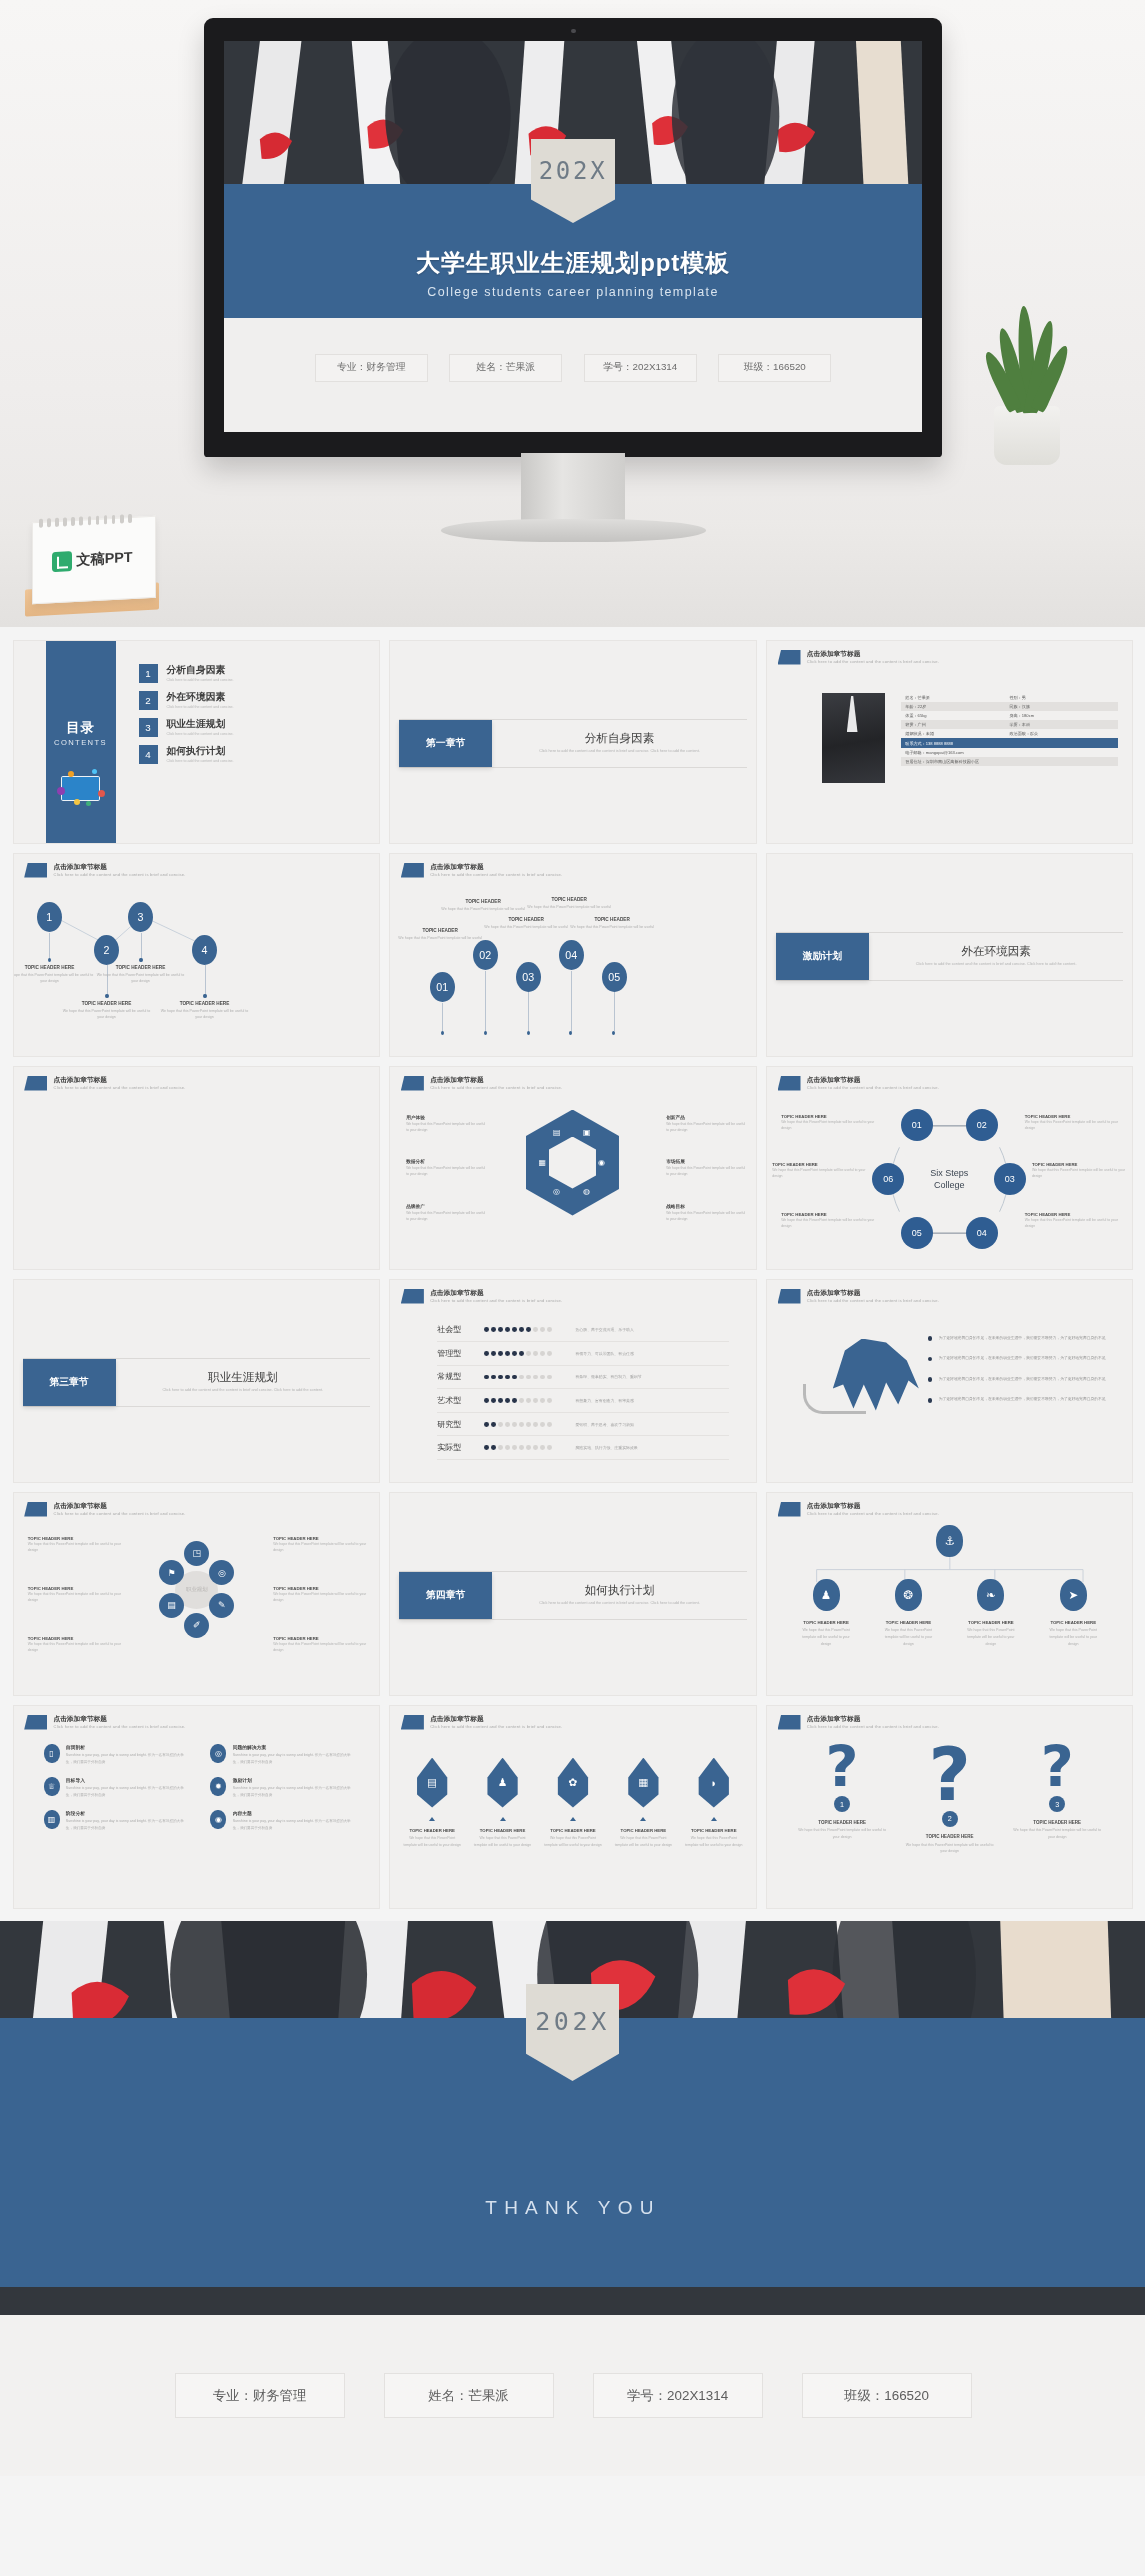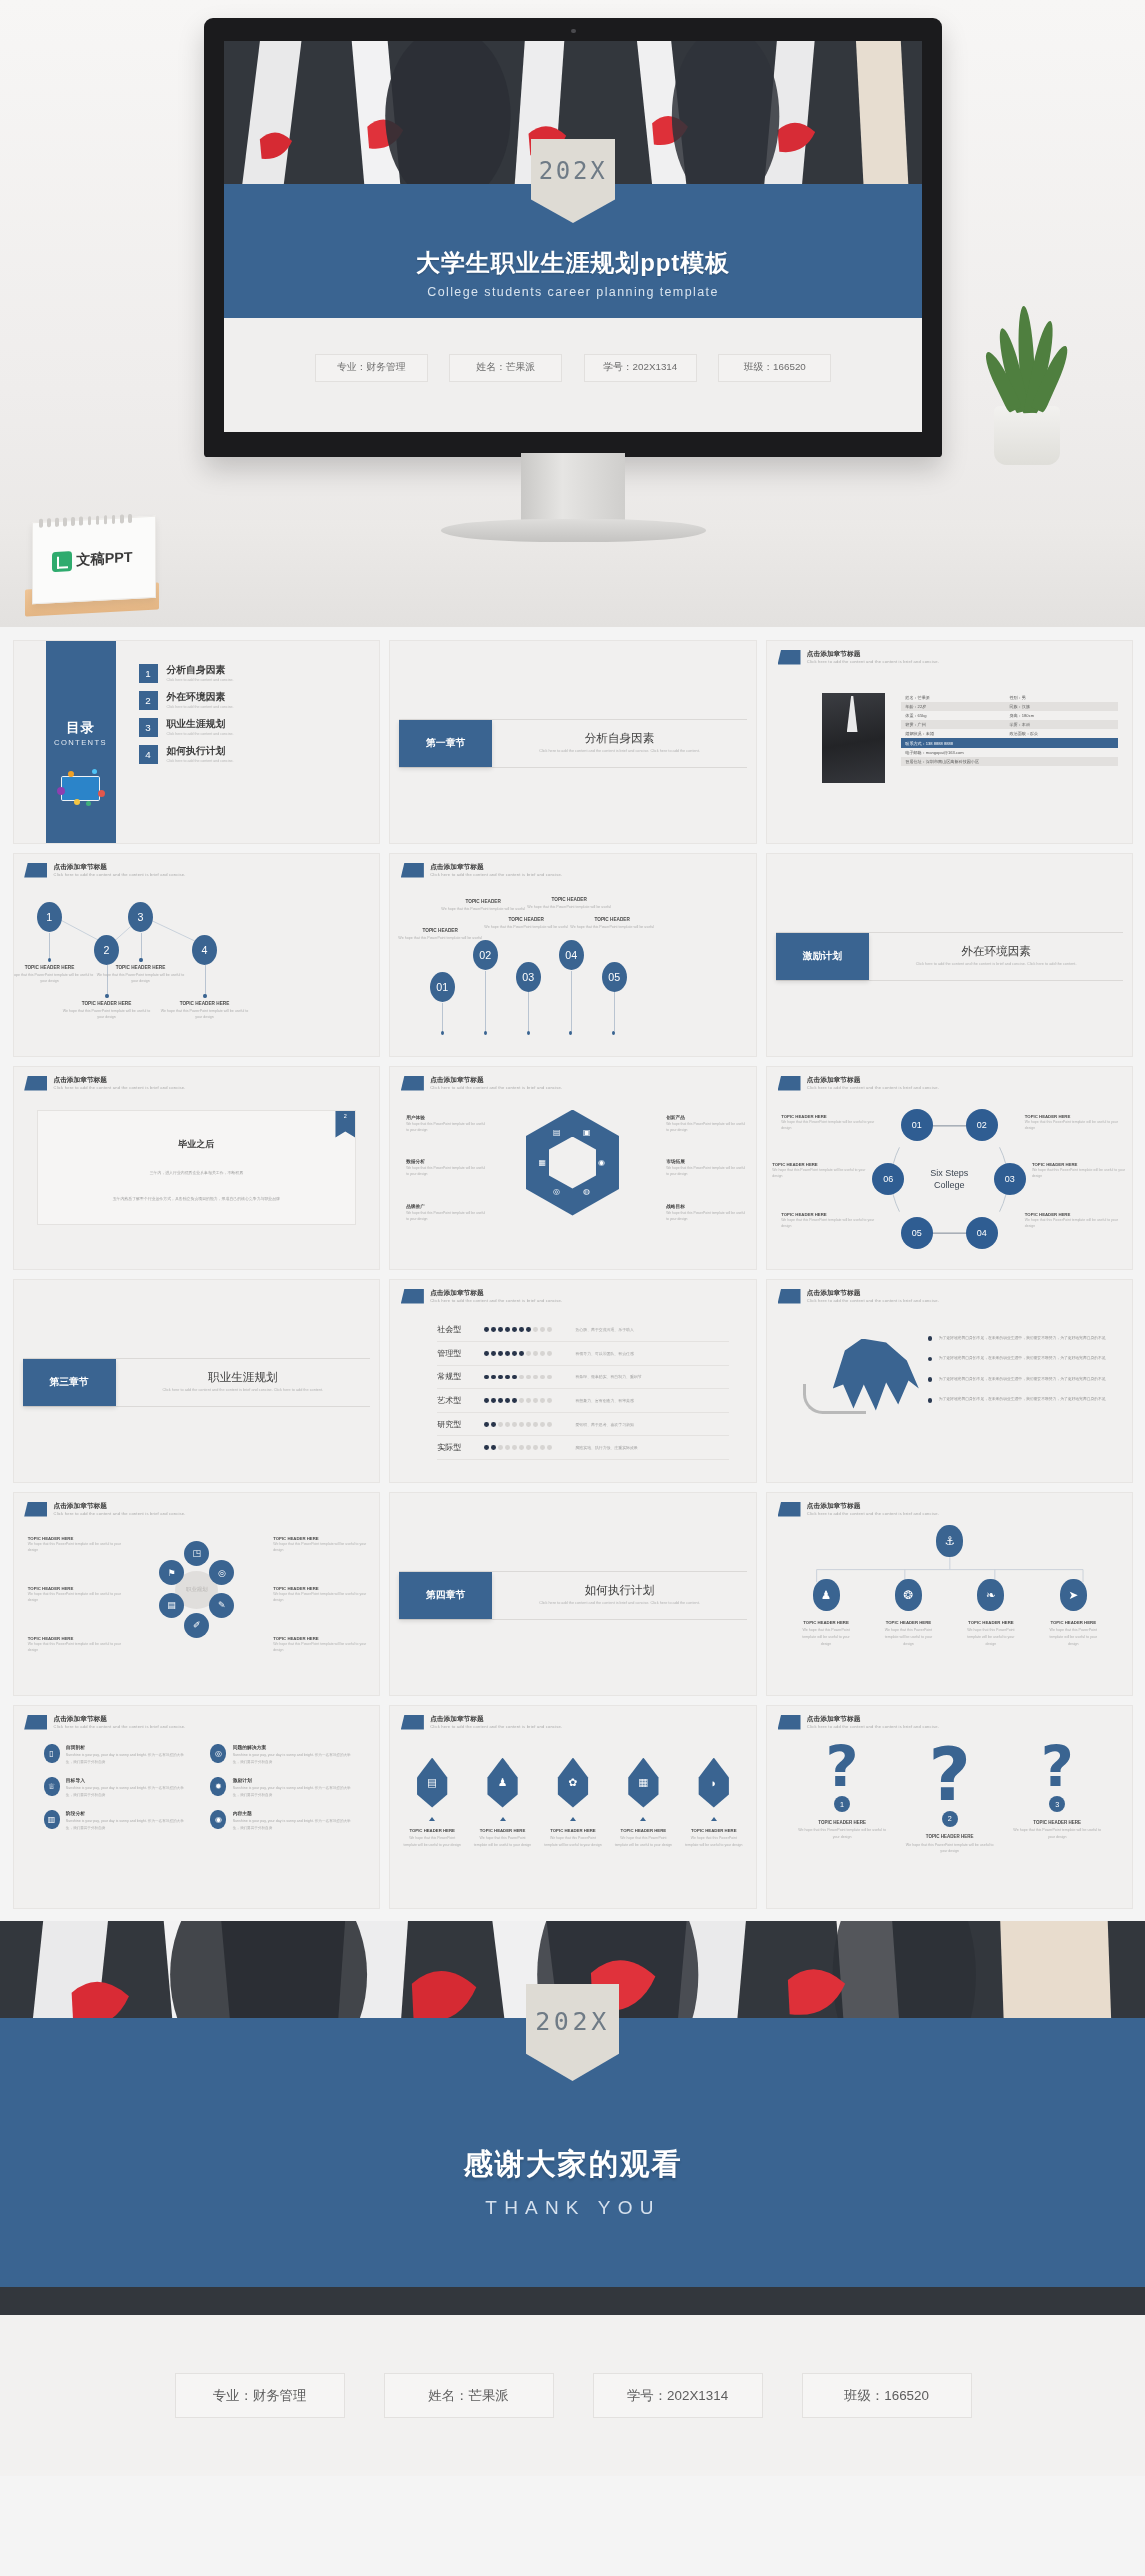--- a/index.html
+++ b/index.html
@@ -519,26 +519,20 @@
 
   <div class="slide">
     <div class="sh">
       <div class="sh-badge"></div>
       <div>
         <div class="sh-t">点击添加章节标题</div>
         <div class="sh-s">Click here to add the content and the content is brief and concise.</div>
       </div>
     </div>
     <div class="cards">
-      <div class="card">
-        <div class="corner">2</div>
-        <b>毕业之后</b>
-        <em>三年内，进入行业内优秀企业从事相关工作，不断积累</em>
-        <em>五年内熟悉了解整个行业运作方式，具备独立负责项目的能力，形成自己的核心竞争力与职业品牌</em>
-      </div>
     </div>
   </div>
 
   <div class="slide">
     <div class="sh">
       <div class="sh-badge"></div>
       <div>
         <div class="sh-t">点击添加章节标题</div>
         <div class="sh-s">Click here to add the content and the content is brief and concise.</div>
       </div>
@@ -1021,21 +1015,20 @@
       <path d="M460 70 q34 -30 72 4 q-20 46 -70 38 z" fill="#d62a33"></path>
       <path d="M660 58 q34 -30 72 4 q-20 46 -70 38 z" fill="#e0323b"></path>
       <path d="M80 80 q30 -26 64 4 q-18 40 -62 34 z" fill="#d92b35"></path>
       <path d="M880 66 q30 -26 64 4 q-18 40 -62 34 z" fill="#de3039"></path>
     </svg>
   </div>
   <div class="thanks-band"></div>
   <div class="thanks-ribbon">
     <span>202X</span>
   </div>
-  <div class="thanks-h">感谢大家的观看</div>
   <div class="thanks-s">THANK  YOU</div>
 </div>
 
 <div class="footer">
   <div class="ffield">专业：财务管理</div>
   <div class="ffield">姓名：芒果派</div>
   <div class="ffield">学号：202X1314</div>
   <div class="ffield">班级：166520</div>
 </div>
 

